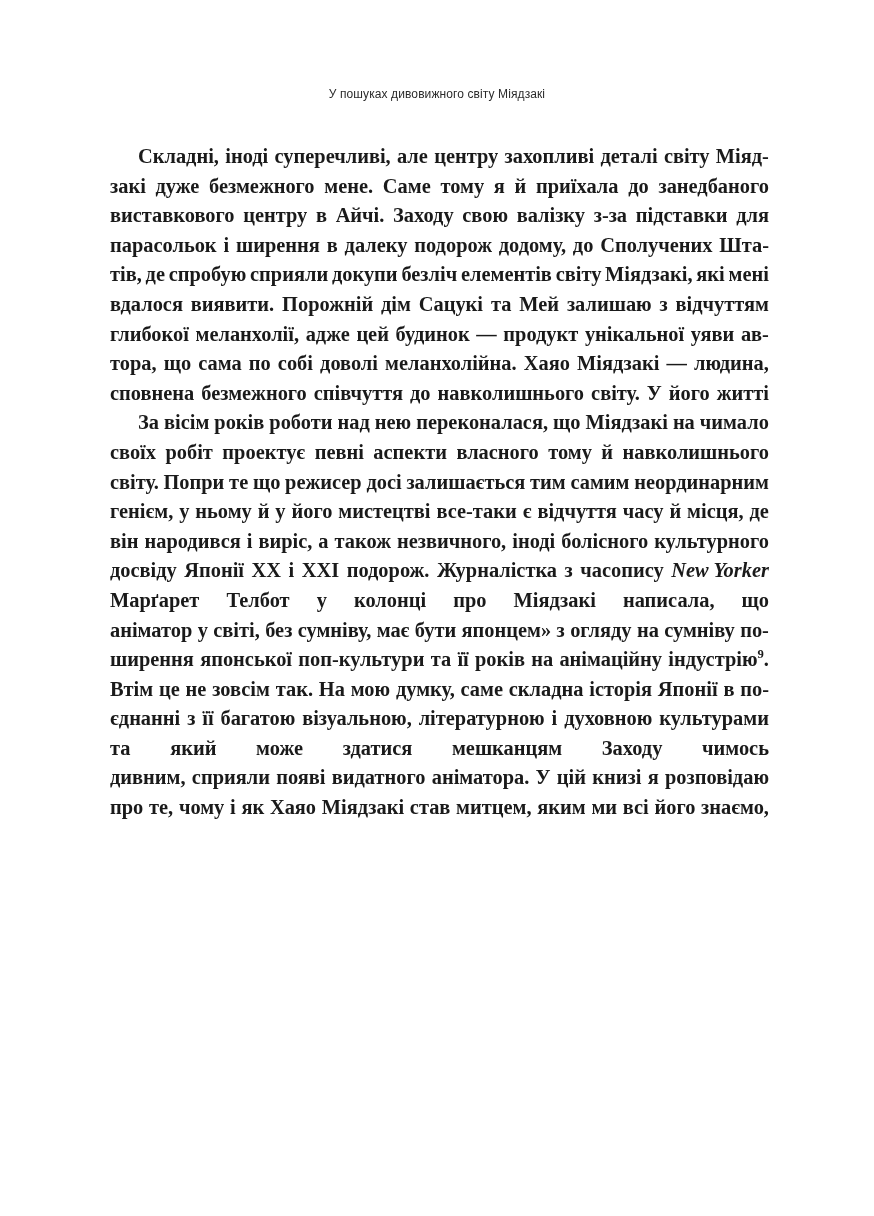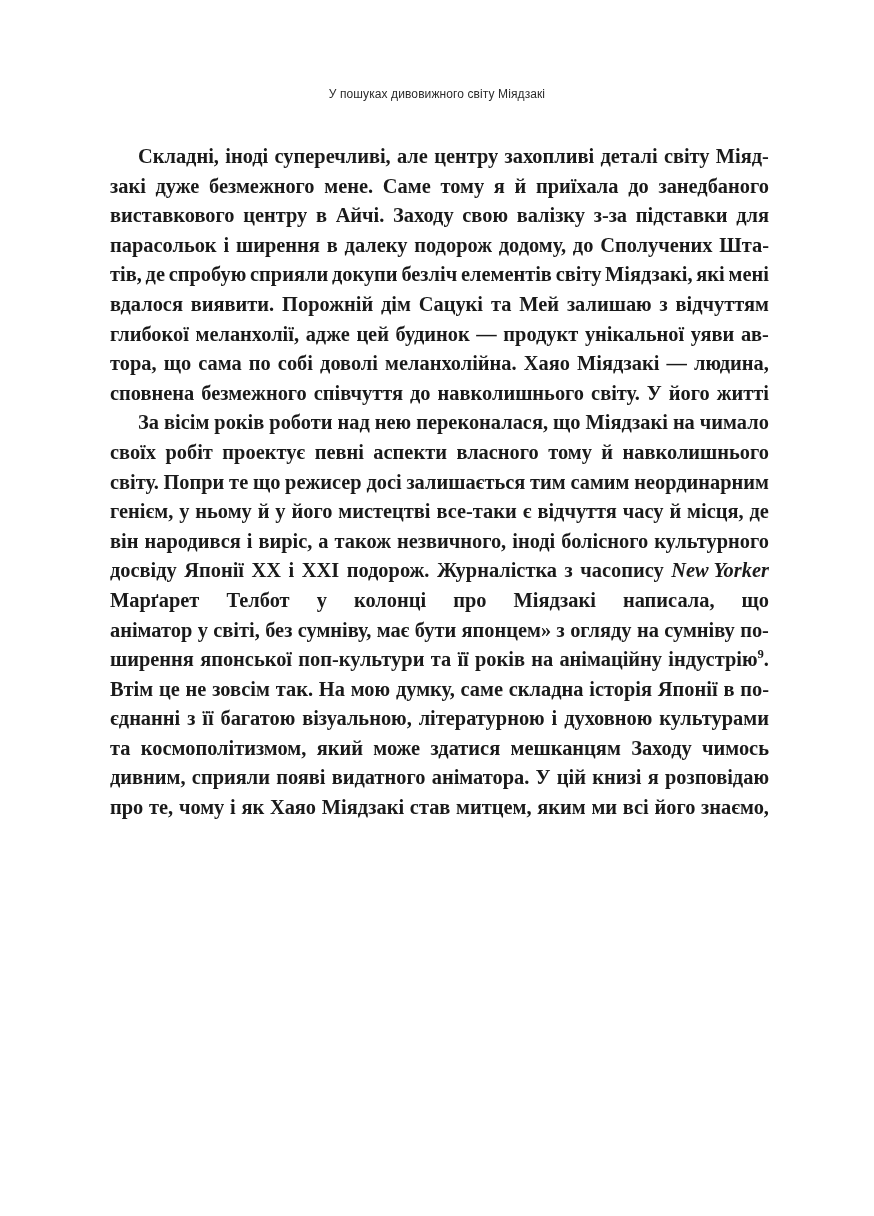--- a/index.html
+++ b/index.html
@@ -96,19 +96,19 @@
       <span class="line j"><span class="w">своїх</span><span class="w">робіт</span><span class="w">проектує</span><span class="w">певні</span><span class="w">аспекти</span><span class="w">власного</span><span class="w">тому</span><span class="w">й</span><span class="w">навколишнього</span></span>
       <span class="line j"><span class="w">світу.</span><span class="w">Попри</span><span class="w">те</span><span class="w">що</span><span class="w">режисер</span><span class="w">досі</span><span class="w">залишається</span><span class="w">тим</span><span class="w">самим</span><span class="w">неординарним</span></span>
       <span class="line j"><span class="w">генієм,</span><span class="w">у</span><span class="w">ньому</span><span class="w">й</span><span class="w">у</span><span class="w">його</span><span class="w">мистецтві</span><span class="w">все-таки</span><span class="w">є</span><span class="w">відчуття</span><span class="w">часу</span><span class="w">й</span><span class="w">місця,</span><span class="w">де</span></span>
       <span class="line j"><span class="w">він</span><span class="w">народився</span><span class="w">і</span><span class="w">виріс,</span><span class="w">а</span><span class="w">також</span><span class="w">незвичного,</span><span class="w">іноді</span><span class="w">болісного</span><span class="w">культурного</span></span>
       <span class="line j"><span class="w">досвіду</span><span class="w">Японії</span><span class="w">XX</span><span class="w">і</span><span class="w">XXI</span><span class="w">подорож.</span><span class="w">Журналістка</span><span class="w">з</span><span class="w">часопису</span><span class="w ital">New Yorker</span></span>
       <span class="line j"><span class="w">Марґарет</span><span class="w">Телбот</span><span class="w">у</span><span class="w">колонці</span><span class="w">про</span><span class="w">Міядзакі</span><span class="w">написала,</span><span class="w">що</span></span>
       <span class="line j"><span class="w">аніматор</span><span class="w">у</span><span class="w">світі,</span><span class="w">без</span><span class="w">сумніву,</span><span class="w">має</span><span class="w">бути</span><span class="w">японцем»</span><span class="w">з</span><span class="w">огляду</span><span class="w">на</span><span class="w">сумніву</span><span class="w">по-</span></span>
       <span class="line j"><span class="w">ширення</span><span class="w">японської</span><span class="w">поп-культури</span><span class="w">та</span><span class="w">її</span><span class="w">років</span><span class="w">на</span><span class="w">анімаційну</span><span class="w">індустрію<sup>9</sup>.</span></span>
       <span class="line j"><span class="w">Втім</span><span class="w">це</span><span class="w">не</span><span class="w">зовсім</span><span class="w">так.</span><span class="w">На</span><span class="w">мою</span><span class="w">думку,</span><span class="w">саме</span><span class="w">складна</span><span class="w">історія</span><span class="w">Японії</span><span class="w">в</span><span class="w">по-</span></span>
       <span class="line j"><span class="w">єднанні</span><span class="w">з</span><span class="w">її</span><span class="w">багатою</span><span class="w">візуальною,</span><span class="w">літературною</span><span class="w">і</span><span class="w">духовною</span><span class="w">культурами</span></span>
-      <span class="line j"><span class="w">та</span><span class="w">космополітизмом,</span><span class="w">який</span><span class="w">може</span><span class="w">здатися</span><span class="w">мешканцям</span><span class="w">Заходу</span><span class="w">чимось</span></span>
+      <span class="line j"><span class="w">та</span><span class="w">який</span><span class="w">може</span><span class="w">здатися</span><span class="w">мешканцям</span><span class="w">Заходу</span><span class="w">чимось</span></span>
       <span class="line j"><span class="w">дивним,</span><span class="w">сприяли</span><span class="w">появі</span><span class="w">видатного</span><span class="w">аніматора.</span><span class="w">У</span><span class="w">цій</span><span class="w">книзі</span><span class="w">я</span><span class="w">розповідаю</span></span>
       <span class="line j"><span class="w">про</span><span class="w">те,</span><span class="w">чому</span><span class="w">і</span><span class="w">як</span><span class="w">Хаяо</span><span class="w">Міядзакі</span><span class="w">став</span><span class="w">митцем,</span><span class="w">яким</span><span class="w">ми</span><span class="w">всі</span><span class="w">його</span><span class="w">знаємо,</span></span>
     </div>
 
   </div>
 </div>
 
 </body></html>

